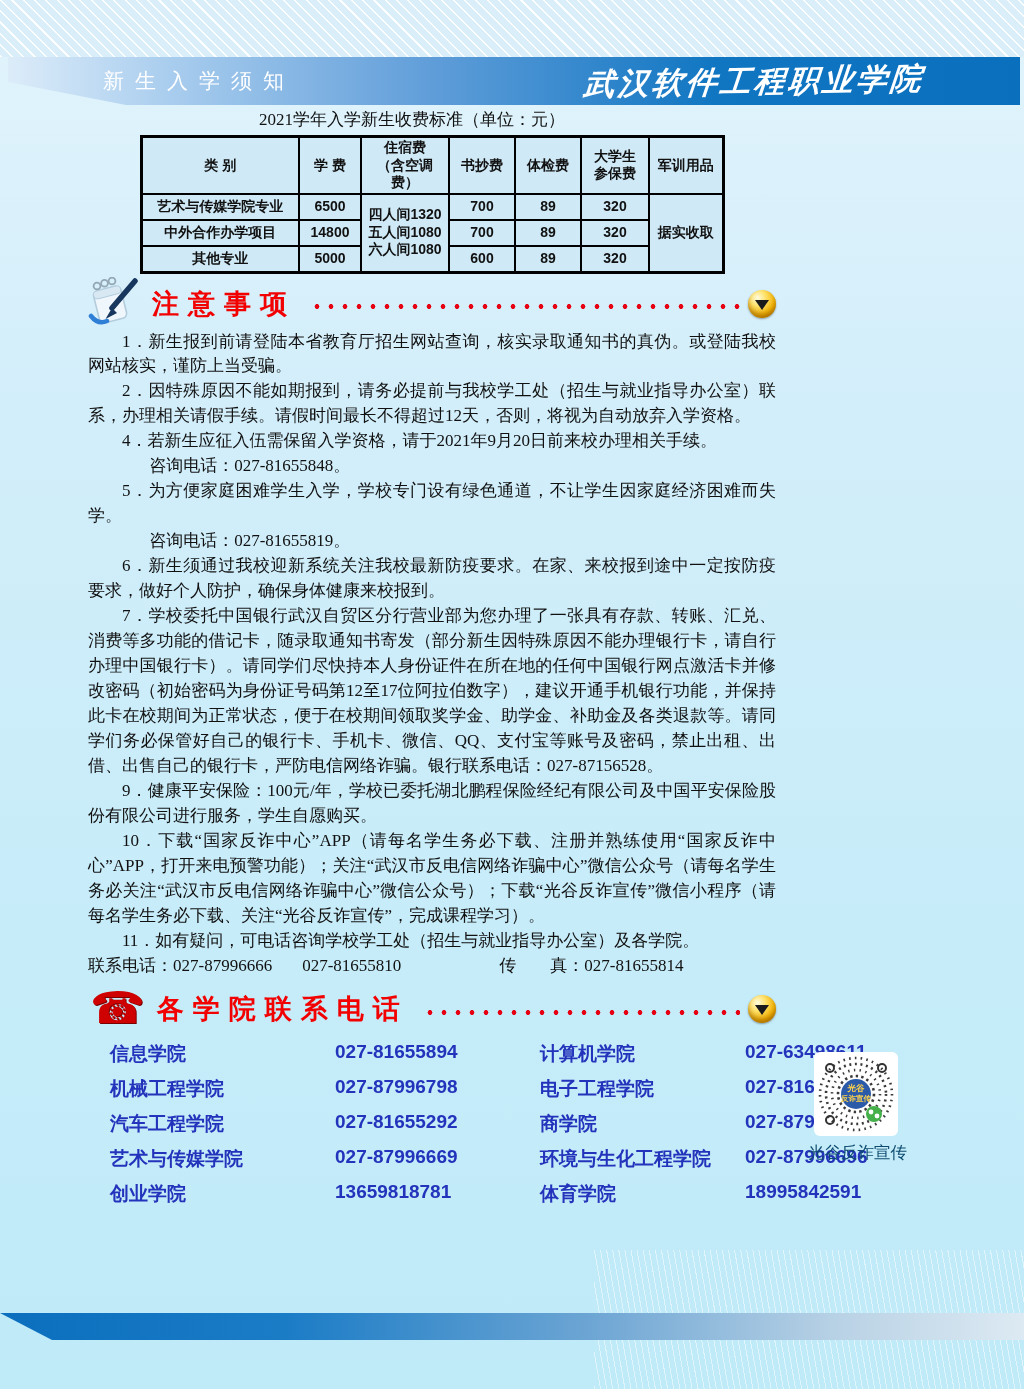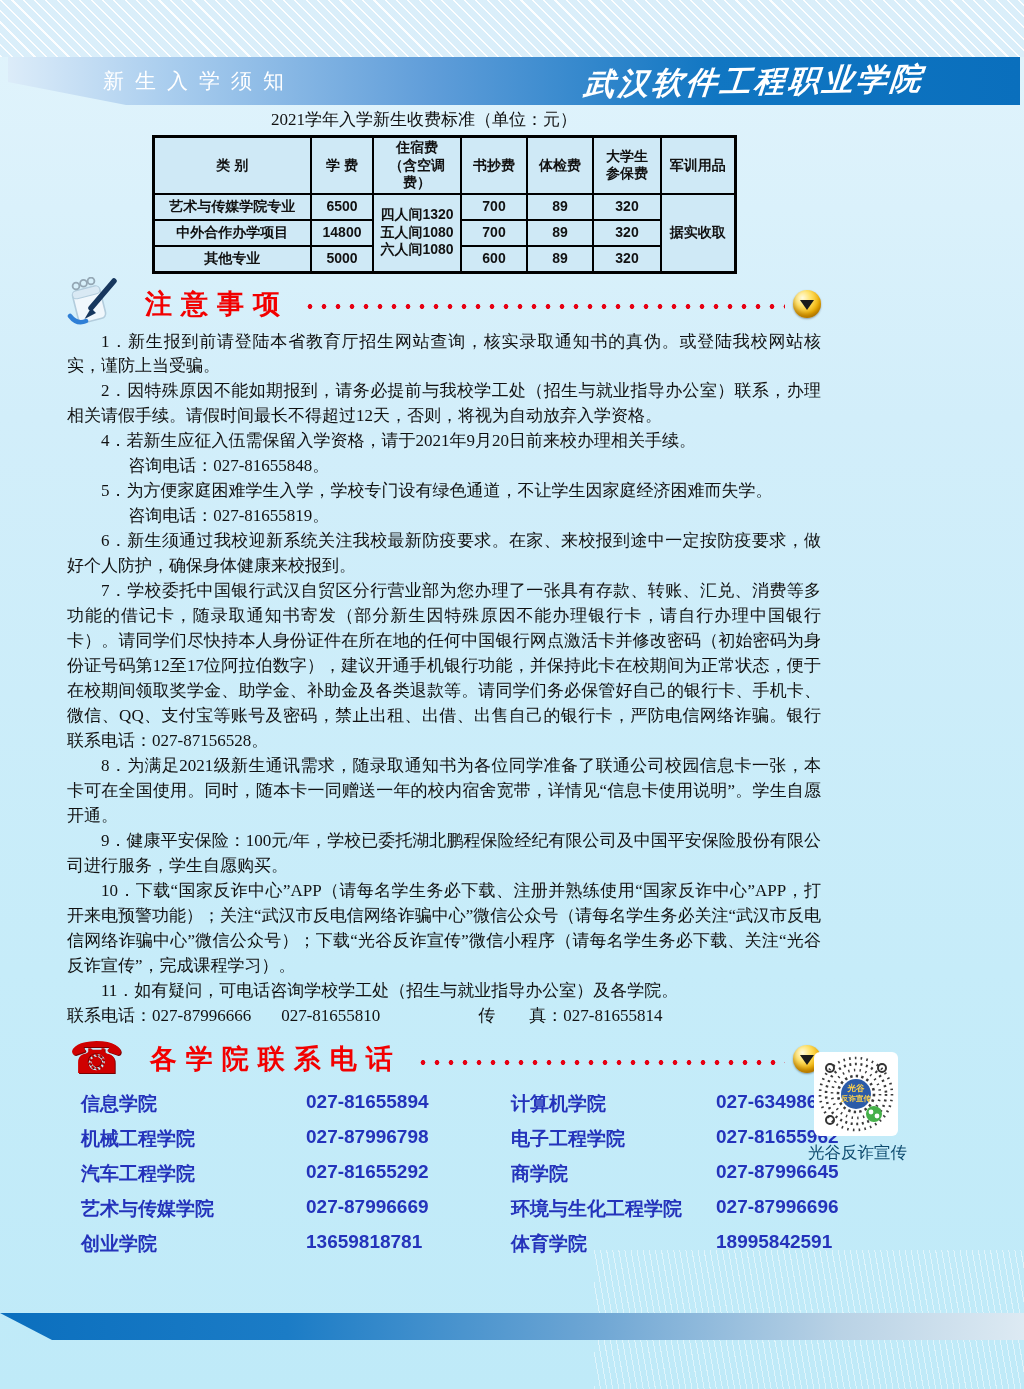--- a/index.html
+++ b/index.html
@@ -28,21 +28,21 @@
   .header-title{
     color:#fff;font-size:21px;letter-spacing:11px;margin-left:95px;
     font-family:"Liberation Serif",serif;
   }
   .school-name{
     position:absolute;right:96px;top:4px;color:#fff;font-size:31px;font-weight:bold;
     font-style:italic;letter-spacing:3px;transform:skewX(-6deg) rotate(-1deg);
     font-family:"Liberation Serif",serif;white-space:nowrap;
   }
   
-  .content{position:absolute;top:106px;left:12px;width:864px;padding:0 55px;box-sizing:border-box;color:#111;}
+  .content{position:absolute;top:106px;left:0;width:864px;padding:0 88px;box-sizing:border-box;color:#111;}
   .fee-title{text-align:center;font-size:17px;margin:2px 40px 4px 0;}
   table.fee{
     border-collapse:collapse;margin:3px auto 8px auto;width:582px;table-layout:fixed;
     background:#cfe9f6;border:3px solid #000;
   }
   table.fee th,table.fee td{
     border:2px solid #000;text-align:center;padding:1px 2px;
     font-family:"Liberation Sans",sans-serif;font-weight:bold;font-size:14px;line-height:1.25;
     white-space:pre-line;overflow:hidden;
   }
@@ -51,21 +51,21 @@
   td.housing{ text-align:left;padding-left:5px;font-size:13.5px;}
   
   .notes p,.items p{margin:0;font-size:17px;line-height:1.42;text-align:justify;}
   .items p{line-height:1.47;}
   .indent{text-indent:2em;}
   .subline{text-indent:3.6em;}
   
   .section-head{display:flex;align-items:center;margin:6px 0 4px 0;height:44px;}
   .section-head .head-icon{flex:0 0 auto;}
   .section-head h2{
-    margin:0 14px 0 26px;font-size:27px;font-weight:bold;color:#f20000;
+    margin:0 14px 0 12px;font-size:27px;font-weight:bold;color:#f20000;
     letter-spacing:9px;font-family:"Liberation Sans",sans-serif;white-space:nowrap;
   }
   .dotline{
     flex:1 1 auto;height:7px;align-self:center;margin:6px 8px 0 0;
     background-image:radial-gradient(circle,#e60012 2.1px,rgba(230,0,18,0) 2.7px);
     background-size:14px 7px;background-repeat:repeat-x;background-position:left center;
   }
   .btn-down{
     flex:0 0 auto;width:28px;height:28px;border-radius:50%;position:relative;cursor:pointer;
     background:radial-gradient(circle at 34% 28%,#fffbe0 0%,#ffe26a 30%,#f3b200 65%,#c07f00 100%);
@@ -82,21 +82,21 @@
   .contact-line .fx{margin-left:98px;}
   
   .qr-block{position:absolute;left:808px;top:1040px;width:96px;text-align:center;margin-top:12px;}
   .qr-caption{font-size:16.5px;color:#0c4a6e;margin-top:2px;white-space:nowrap;font-family:"Liberation Serif",serif;}
   
   .colleges{
     display:grid;grid-template-columns:225px 205px 205px 200px;
     margin:10px 0 0 14px;row-gap:9px;
     font-family:"Liberation Sans",sans-serif;font-weight:bold;font-size:19px;color:#2433bb;
   }
-  .colleges span{white-space:nowrap;}
+  .colleges span{white-space:nowrap;margin-left:8px;}
   
   .footer-band{
     position:absolute;top:1313px;left:0;width:1024px;height:27px;
     background:linear-gradient(90deg,#0b6fbe 0%,#1b7cc6 28%,#6ea6d4 58%,#b9d2e5 82%,#ddeaf3 100%);
     clip-path:polygon(0 0,1024px 0,1024px 100%,52px 100%);
   }
 </style>
 </head>
 <body>
 
@@ -187,21 +187,20 @@
 
   <div class="items">
     <p class="indent">1．新生报到前请登陆本省教育厅招生网站查询，核实录取通知书的真伪。或登陆我校网站核实，谨防上当受骗。</p>
     <p class="indent">2．因特殊原因不能如期报到，请务必提前与我校学工处（招生与就业指导办公室）联系，办理相关请假手续。请假时间最长不得超过12天，否则，将视为自动放弃入学资格。</p>
     <p class="indent">4．若新生应征入伍需保留入学资格，请于2021年9月20日前来校办理相关手续。</p>
     <p class="subline">咨询电话：027-81655848。</p>
     <p class="indent">5．为方便家庭困难学生入学，学校专门设有绿色通道，不让学生因家庭经济困难而失学。</p>
     <p class="subline">咨询电话：027-81655819。</p>
     <p class="indent">6．新生须通过我校迎新系统关注我校最新防疫要求。在家、来校报到途中一定按防疫要求，做好个人防护，确保身体健康来校报到。</p>
     <p class="indent">7．学校委托中国银行武汉自贸区分行营业部为您办理了一张具有存款、转账、汇兑、消费等多功能的借记卡，随录取通知书寄发（部分新生因特殊原因不能办理银行卡，请自行办理中国银行卡）。请同学们尽快持本人身份证件在所在地的任何中国银行网点激活卡并修改密码（初始密码为身份证号码第12至17位阿拉伯数字），建议开通手机银行功能，并保持此卡在校期间为正常状态，便于在校期间领取奖学金、助学金、补助金及各类退款等。请同学们务必保管好自己的银行卡、手机卡、微信、QQ、支付宝等账号及密码，禁止出租、出借、出售自己的银行卡，严防电信网络诈骗。银行联系电话：027-87156528。</p>
-    <p class="indent">8．为满足2021级新生通讯需求，随录取通知书为各位同学准备了联通公司校园信息卡一张，本卡可在全国使用。同时，随本卡一同赠送一年的校内宿舍宽带，详情见“信息卡使用说明”。学生自愿开通。</p>
     <p class="indent">9．健康平安保险：100元/年，学校已委托湖北鹏程保险经纪有限公司及中国平安保险股份有限公司进行服务，学生自愿购买。</p>
     <p class="indent">10．下载“国家反诈中心”APP（请每名学生务必下载、注册并熟练使用“国家反诈中心”APP，打开来电预警功能）；关注“武汉市反电信网络诈骗中心”微信公众号（请每名学生务必关注“武汉市反电信网络诈骗中心”微信公众号）；下载“光谷反诈宣传”微信小程序（请每名学生务必下载、关注“光谷反诈宣传”，完成课程学习）。</p>
     <p class="indent">11．如有疑问，可电话咨询学校学工处（招生与就业指导办公室）及各学院。</p>
     <p class="contact-line">
       <span>联系电话：</span><span>027-87996666</span><span class="p2">027-81655810</span><span class="fx">传　　真：</span><span>027-81655814</span>
     </p>
   </div>
 
   <div class="section-head" style="margin-top:8px;">
     <span class="head-icon phone-glyph">☎</span>

